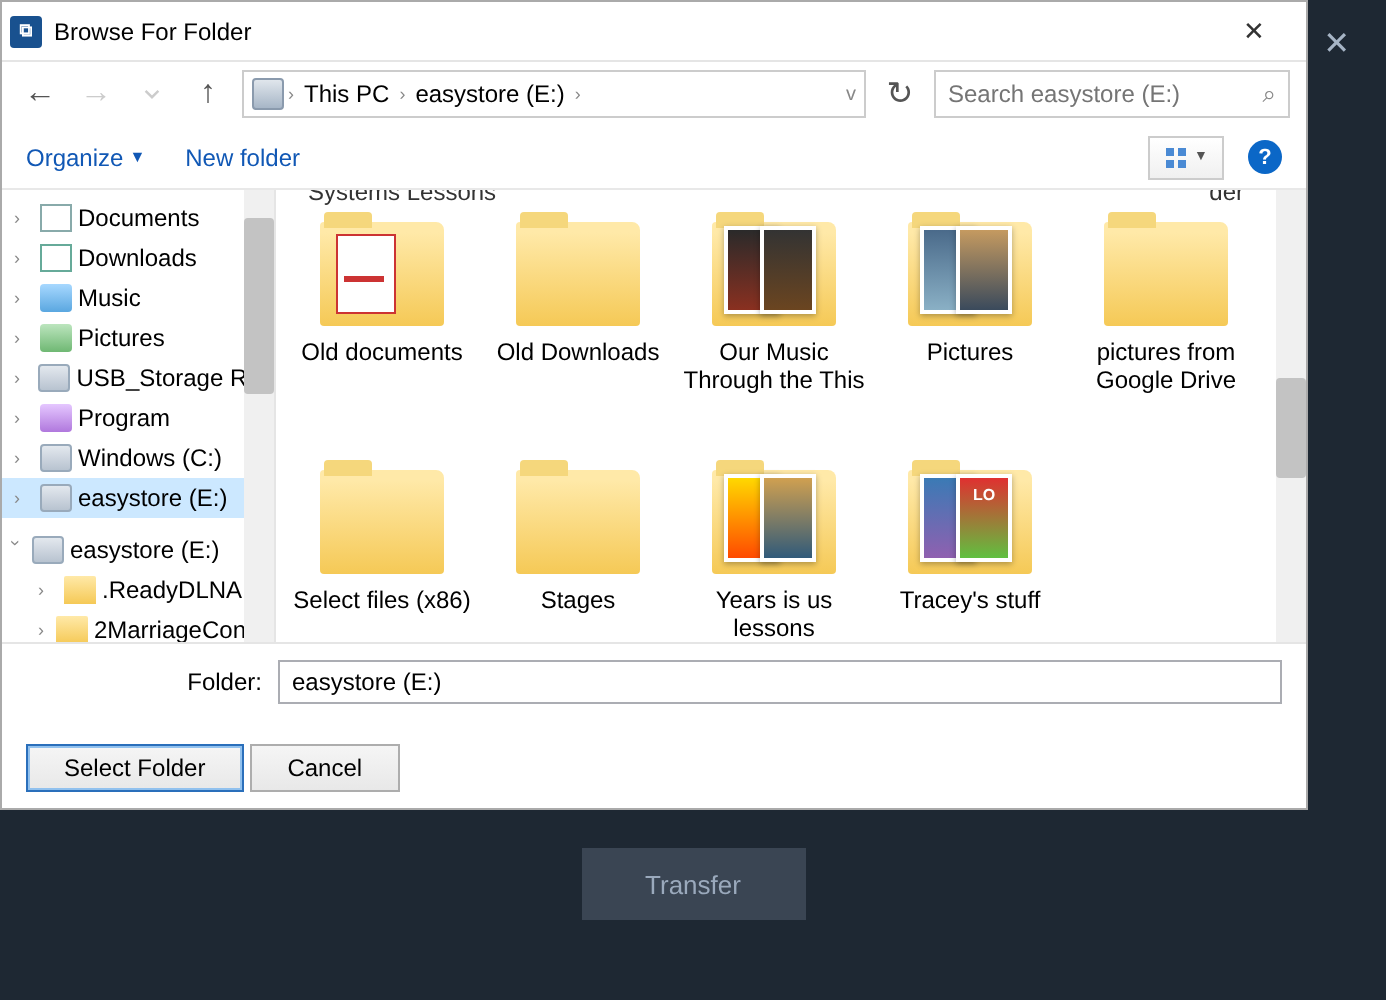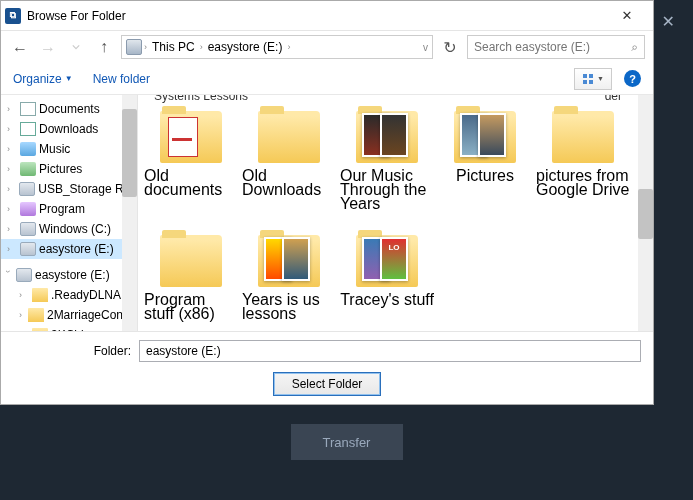--- a/index.html
+++ b/index.html
@@ -56,26 +56,26 @@
 .thumb .ov1::after { content: ''; position: absolute; top: 20px; left: 3px; width: 20px; height: 3px; background: #c33; }
 .thumb .pv { position: absolute; top: 2px; left: 6px; width: 28px; height: 44px; border: 2px solid #fff; box-shadow: 0 1px 3px rgba(0,0,0,.3); }
 .thumb .pv.a { background: linear-gradient(#2a2a2a,#8a3020); }
 .thumb .pv.b { left: 24px; background: linear-gradient(#333,#6b4520); }
 .thumb .pv.c { background: linear-gradient(#4a6a8a,#8ab0c5); }
 .thumb .pv.d { left: 24px; background: linear-gradient(#c59a60,#3a4a5c); }
 .thumb .pv.e { background: linear-gradient(#ffd800,#ff4a00); }
 .thumb .pv.f { left: 24px; background: linear-gradient(#d0a050,#305a7a); }
 .thumb .pv.g { background: linear-gradient(#3a7ab5,#9060b0); }
 .thumb .pv.h { left: 24px; background: linear-gradient(#e03030,#60c040); font-size: 8px; color: #fff; text-align: center; font-weight: bold; padding-top: 4px; }
-.item-label { font-size: 16px; line-height: 14px; padding: 0 2px; }
+.item-label { font-size: 12px; text-align: center; line-height: 14px; padding: 0 2px; }
 .footer { border-top: 1px solid #e5e5e5; padding: 8px 12px; }
-.folder-row { display: flex; align-items: center; gap: 8px; margin-bottom: 10px; }
+.folder-row { display: flex; align-items: center; gap: 8px; margin-bottom: 20px; }
 .folder-lbl { font-size: 12px; width: 118px; text-align: right; }
 .folder-input { flex: 1; height: 22px; border: 1px solid #abadb3; padding: 0 6px; font-size: 12px; }
-.btn-row { display: flex; justify-content: center; gap: 3px; }
+.btn-row { display: flex; justify-content: flex-start; gap: 3px; }
 .btn { height: 24px; padding: 0 18px; font-size: 12px; border: 1px solid #adadad; background: linear-gradient(#f5f5f5,#e8e8e8); cursor: pointer; }
 .btn.primary { border: 1px solid #2a6fbb; box-shadow: inset 0 0 0 1px #91c1ee; }
 .dark-close { position: absolute; top: 12px; right: 18px; color: #a6b4c5; font-size: 16px; cursor: pointer; }
 .transfer-wrap { position: absolute; bottom: 40px; left: 0; right: 0; display: flex; justify-content: center; }
 .transfer-btn { width: 112px; height: 36px; background: #3a4553; color: #9aa9bc; border: none; font-size: 13px; display: flex; align-items: center; justify-content: center; cursor: pointer; }
 .svg-caret { width: 8px; height: 8px; }
 </style>
 </head>
 <body>
 
@@ -218,36 +218,40 @@
           </div>
           <div class="item">
             <div class="thumb folder"></div>
             <div class="item-label">Old Downloads</div>
           </div>
           <div class="item">
             <div class="thumb folder">
               <div class="pv a"></div>
               <div class="pv b"></div>
             </div>
-            <div class="item-label">Our Music Through the Years</div>
+            <div class="item-label">Our Music Through the This</div>
           </div>
           <div class="item">
             <div class="thumb folder">
               <div class="pv c"></div>
               <div class="pv d"></div>
             </div>
             <div class="item-label">Pictures</div>
           </div>
           <div class="item">
             <div class="thumb folder"></div>
             <div class="item-label">pictures from Google Drive</div>
           </div>
           <div class="item">
             <div class="thumb folder"></div>
-            <div class="item-label">Program stuff (x86)</div>
+            <div class="item-label">Select files (x86)</div>
+          </div>
+          <div class="item">
+            <div class="thumb folder"></div>
+            <div class="item-label">Stages</div>
           </div>
           <div class="item">
             <div class="thumb folder">
               <div class="pv e"></div>
               <div class="pv f"></div>
             </div>
             <div class="item-label">Years is us lessons</div>
           </div>
           <div class="item">
             <div class="thumb folder">
@@ -263,16 +267,17 @@
     </div>
   </div>
 
   <div class="footer">
     <div class="folder-row">
       <div class="folder-lbl">Folder:</div>
       <input class="folder-input" value="easystore (E:)" style="">
     </div>
     <div class="btn-row">
       <button class="btn primary">Select Folder</button>
+      <button class="btn">Cancel</button>
     </div>
   </div>
 
 </div>
 
 </body></html>

